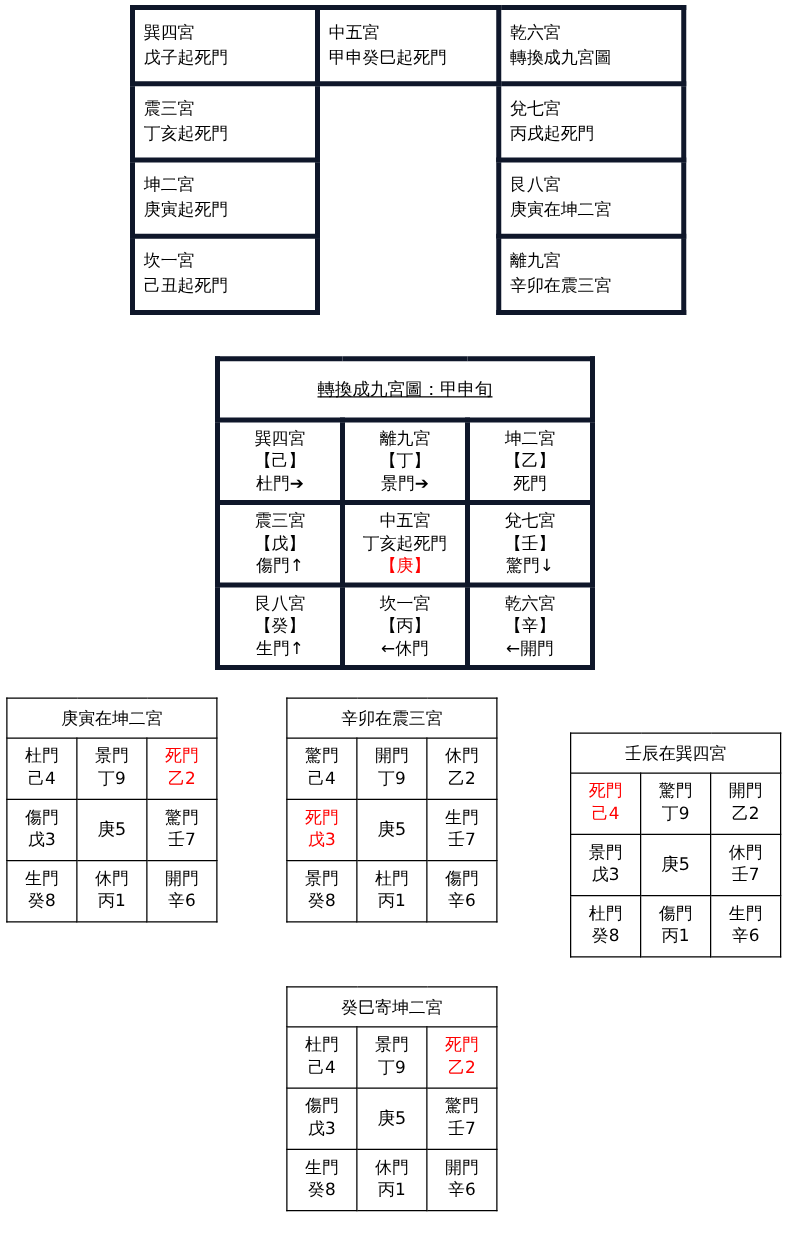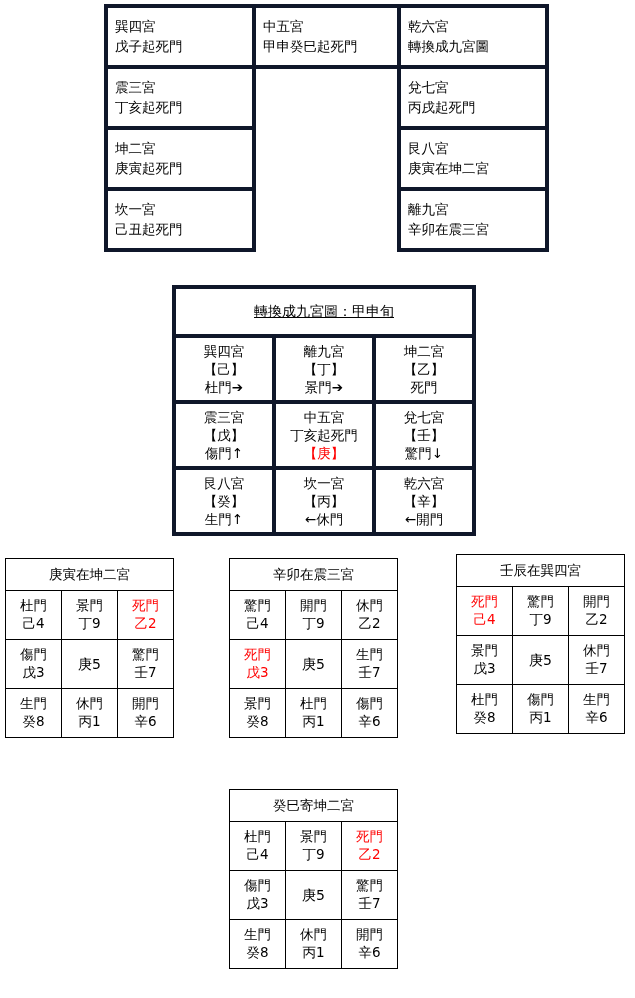--- a/index.html
+++ b/index.html
@@ -107,21 +107,21 @@
   table.gate .ln {
     display: block;
     white-space: nowrap;
   }
   table.gate td.gcell.center-cell {
     font-size: 14px;
   }
 
   #gate-table-geng-yin  { left: 5px;   top: 558px; }
   #gate-table-xin-mao   { left: 229px; top: 558px; }
-  #gate-table-ren-chen  { left: 456px; top: 554px; }
+  #gate-table-ren-chen  { left: 456px; top: 586px; }
   #gate-table-gui-si    { left: 229px; top: 789px; padding-left: 24px; }
 </style>
 </head>
 <body>
 
 <table class="grid" id="palace-start-table">
   <tbody>
 
     <tr>
       <td class="cell">

